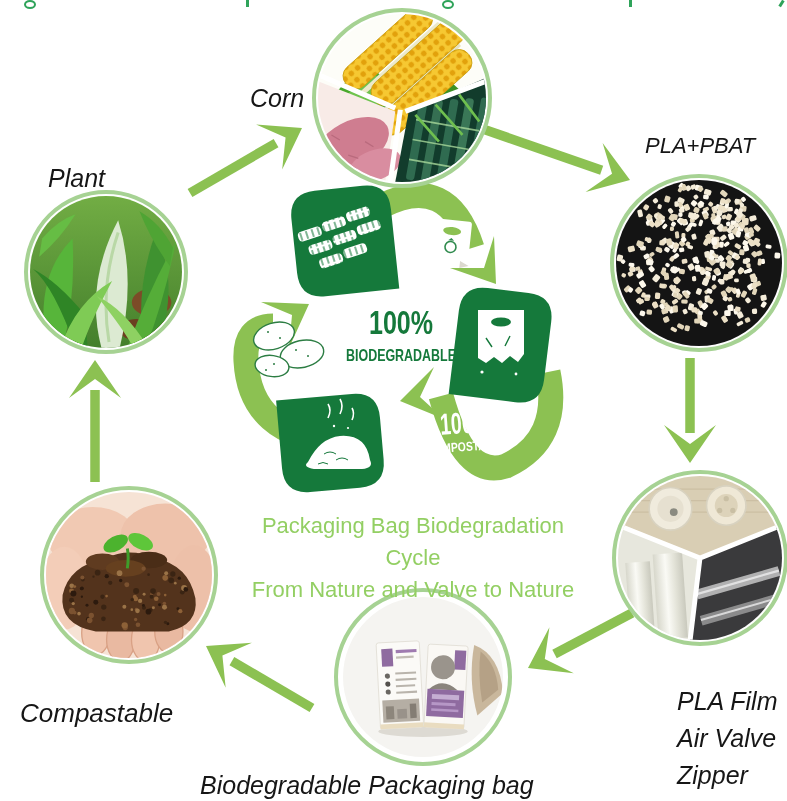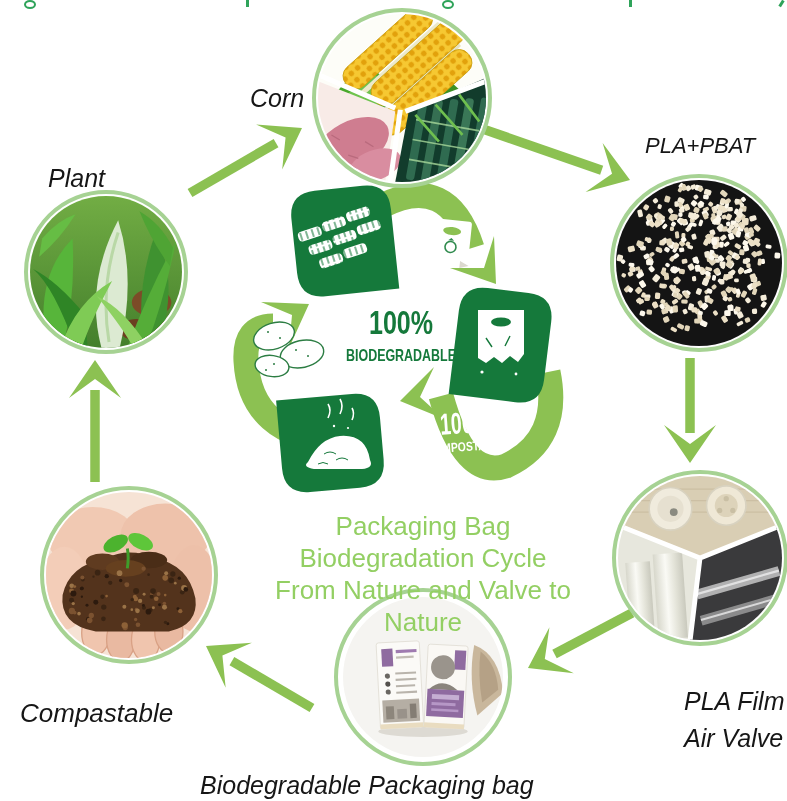--- a/index.html
+++ b/index.html
@@ -5,22 +5,22 @@
   html,body{margin:0;padding:0;background:#fff;}
   #stage{position:relative;width:787px;height:801px;background:#fff;overflow:hidden;
          font-family:"Liberation Sans",sans-serif;}
   .label{position:absolute;color:var(--label-black,#161616);font-size:25px;line-height:1.15;
          white-space:nowrap;font-style:italic;}
   .photo-circle{position:absolute;border-radius:50%;border:4px solid var(--ring-green,#a6d293);
                 background:#fff;overflow:hidden;box-sizing:border-box;}
   .photo-circle .pad{position:absolute;inset:2px;border-radius:50%;overflow:hidden;}
   .photo-circle svg{display:block;width:100%;height:100%;}
   #bag-circle .pad{inset:5px;}
-  #caption{position:absolute;left:245px;top:510px;width:356px;text-align:center;
-           color:var(--caption-green,#93cf63);font-size:26px;line-height:32px;}
+  #caption{position:absolute;left:235px;top:510px;width:356px;text-align:center;
+           color:var(--caption-green,#93cf63);font-size:22px;line-height:32px;}
   .frag{position:absolute;background:var(--frag-green,#2fa35a);}
   .frag.loop{background:transparent;border:2px solid var(--frag-green,#2fa35a);border-radius:50%;}
   svg text{font-family:"Liberation Sans",sans-serif;}
 </style>
 </head>
 <body>
 
 <div id="stage">
 
   <div>
@@ -743,23 +743,24 @@
         <ellipse cx="42" cy="31" rx="8" ry="4.4" transform="rotate(-28 42 31)" fill="#4cb32e"></ellipse>
         <ellipse cx="57" cy="30" rx="8" ry="4.4" transform="rotate(26 57 30)" fill="#5ec63a"></ellipse>
       </g>
     </svg>
       </div>
   </div>
 
   <div class="label" style="left:250px;top:84px;">Corn</div>
   <div class="label" style="left:48px;top:164px;">Plant</div>
   <div class="label" style="left:645px;top:133px;font-size:22px;">PLA+PBAT</div>
-  <div class="label" style="left:677px;top:683px;line-height:37px;margin-left:7px;">
+  <div class="label" style="left:677px;top:683px;line-height:37px;">
     <div>PLA Film</div>
     <div>Air Valve</div>
+    <div>Zipper</div>
   </div>
   <div class="label" style="left:20px;top:694px;font-size:26px;line-height:38px;text-align:center;">
     <div>Compastable</div>
   </div>
   <div class="label" style="left:200px;top:771px;width:400px;">Biodegradable Packaging bag</div>
 
   <div id="caption">
     <div>Packaging Bag Biodegradation Cycle</div>
     <div>From Nature and Valve to Nature</div>
   </div>

